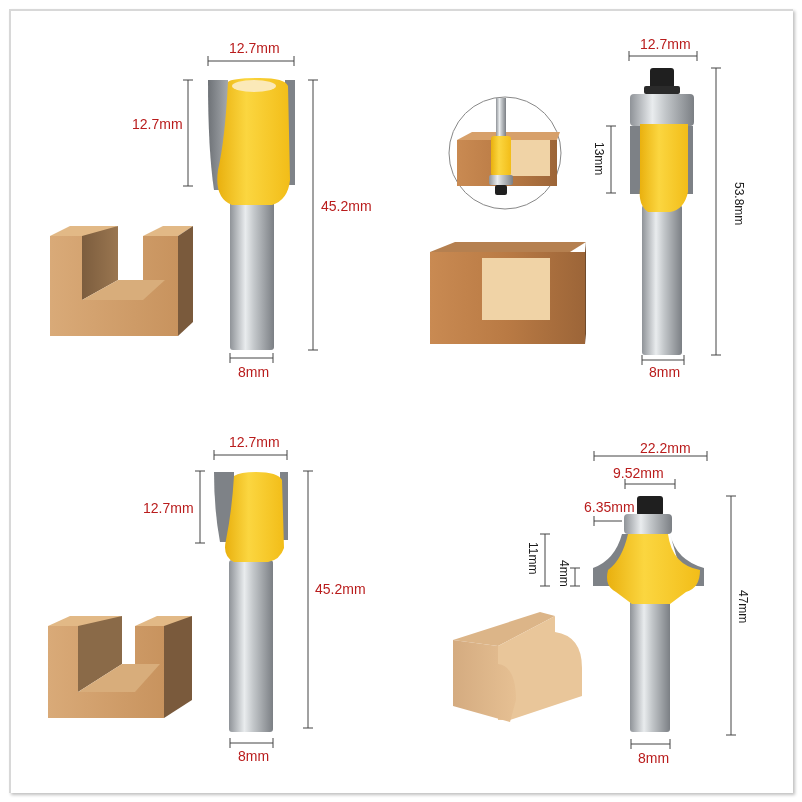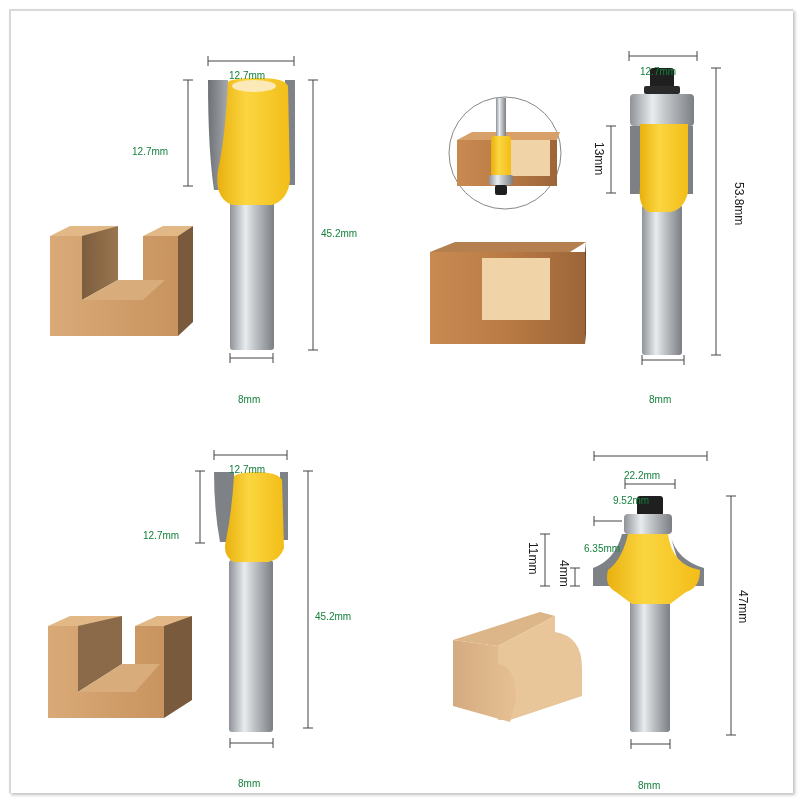--- a/index.html
+++ b/index.html
@@ -5,21 +5,21 @@
   * { box-sizing: border-box; margin: 0; padding: 0; }
   html, body { width: 802px; height: 802px; background: #ffffff; overflow: hidden; }
   body { position: relative; font-family: "Liberation Sans", sans-serif; color: #222; }
   .frame {
     position: absolute; left: 9px; top: 9px; width: 784px; height: 784px;
     border-top: 2px solid #d8d8d8; border-left: 2px solid #d8d8d8;
     box-shadow: 2px 2px 3px rgba(0,0,0,0.25);
     background: #fff;
   }
   .panel { position: absolute; width: 392px; height: 392px; overflow: visible; }
-  .lbl { position: absolute; font-size: 10px; color: #15803d; white-space: nowrap; margin-top: 30px; }
+  .lbl { position: absolute; font-size: 14px; color: #b91c1c; white-space: nowrap; }
   .vlbl { position: absolute; font-size: 12px; color: #1a1a1a; white-space: nowrap;
           transform-origin: left top; transform: rotate(90deg); }
   svg.art { position: absolute; left: 0; top: 0; }
 </style>
 </head>
 <body>
 
 <div class="frame"></div>
 
 <div class="panel" style="left:0;top:0;">
@@ -253,20 +253,20 @@
         <line x1="170" y1="168" x2="180" y2="168"></line>
         <line x1="170" y1="186" x2="180" y2="186"></line>
       <line x1="331" y1="96" x2="331" y2="335"></line>
         <line x1="326" y1="96" x2="336" y2="96"></line>
         <line x1="326" y1="335" x2="336" y2="335"></line>
       <line x1="231" y1="344" x2="270" y2="344"></line>
         <line x1="231" y1="339" x2="231" y2="349"></line>
         <line x1="270" y1="339" x2="270" y2="349"></line>
     </g>
   </svg>
-  <span class="lbl" style="left:224px;top:40px;">22.2mm</span>
+  <span class="lbl" style="left:240px;top:40px;">22.2mm</span>
   <span class="lbl" style="left:213px;top:65px;">9.52mm</span>
-  <span class="lbl" style="left:184px;top:113px;">6.35mm</span>
+  <span class="lbl" style="left:184px;top:99px;">6.35mm</span>
   <span class="vlbl" style="left:140px;top:142px;">11mm</span>
   <span class="vlbl" style="left:171px;top:160px;">4mm</span>
   <span class="vlbl" style="left:350px;top:190px;">47mm</span>
   <span class="lbl" style="left:238px;top:350px;">8mm</span>
 </div>
 
 </body></html>

